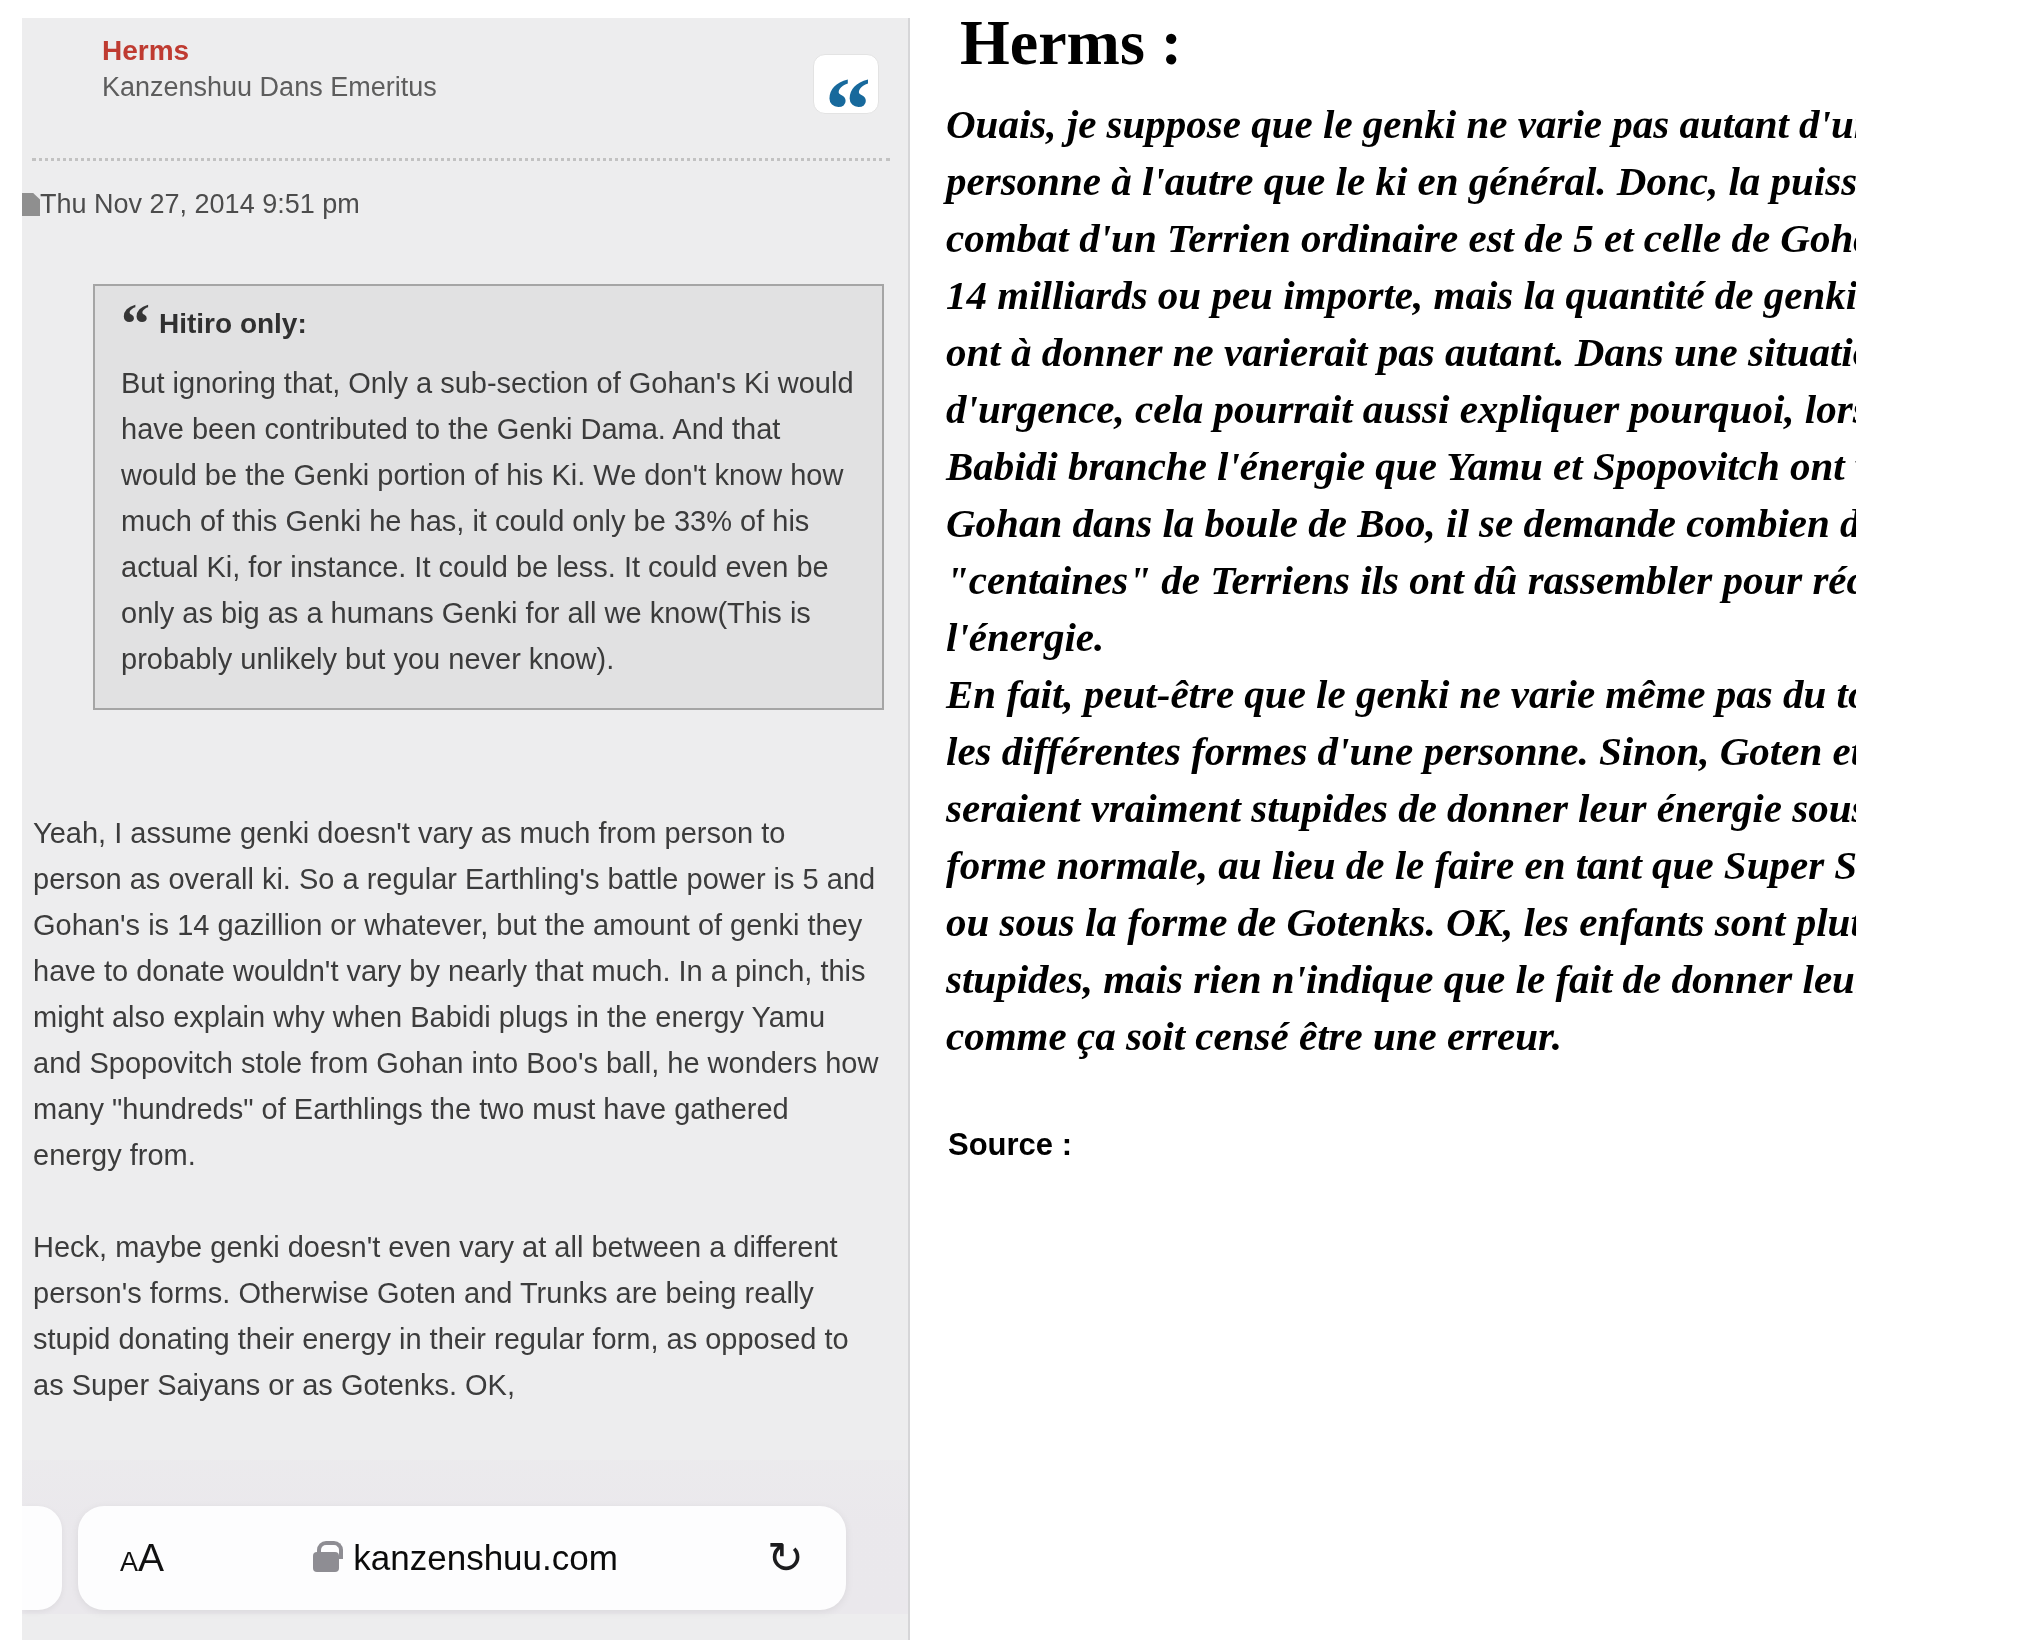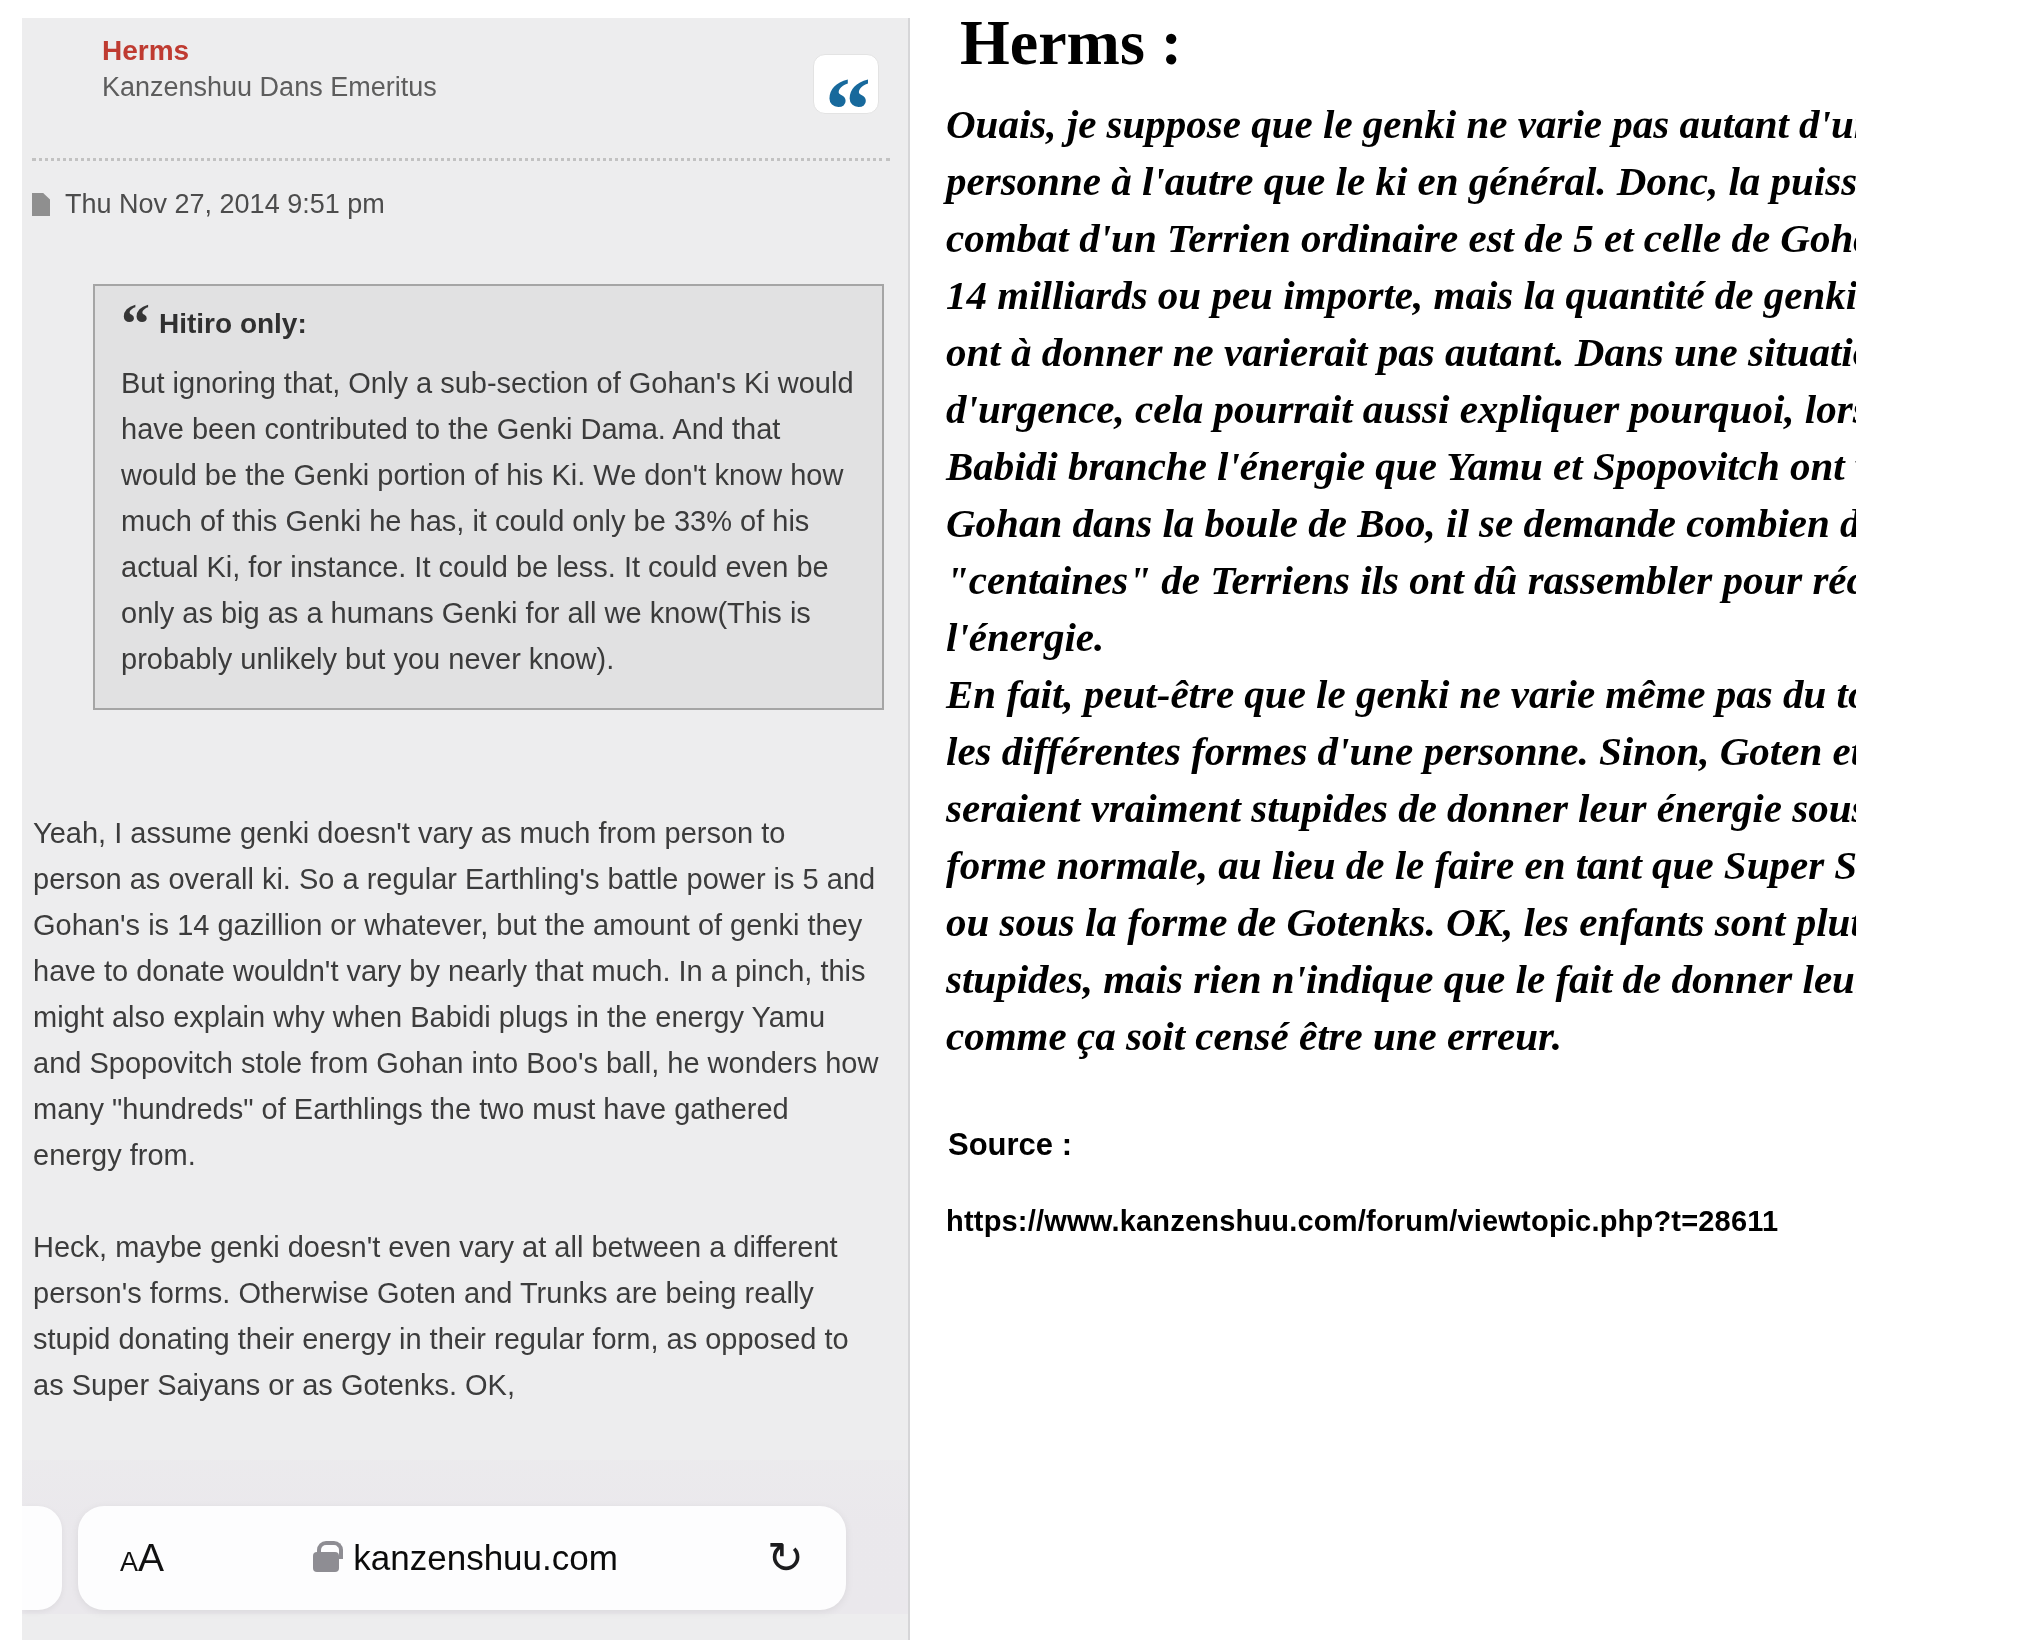--- a/index.html
+++ b/index.html
@@ -21,21 +21,21 @@
   }
   .quote-glyph {
     display:block; font-family:"Liberation Serif", serif; font-weight:bold;
     font-size:92px; line-height:108px; color:#17699c; letter-spacing:-4px;
   }
   .divider { margin:52px 18px 0 10px; border-top:3px dotted #c2c2c2; height:0; }
   .post-title {
     margin:16px 18px 0 8px; font-size:35px; line-height:47px; font-weight:bold;
     color:#1b6a9e; letter-spacing:-0.2px; cursor:pointer;
   }
-  .date-row { display:flex; align-items:center; gap:15px; margin:28px 0 0 10px; }
+  .date-row { display:flex; align-items:center; margin:28px 0 0 0; }
   .page-icon {
     width:18px; height:23px; background:#8f8f8f;
     clip-path:polygon(0 0, 62% 0, 100% 28%, 100% 100%, 0 100%);
   }
   .post-date { font-size:27px; color:#4c4c4c; }
 
   .bquote {
     margin:64px 24px 0 71px; background:#e1e1e2; border:2px solid #a5a5a5;
     padding:18px 24px 26px 26px;
   }
@@ -141,16 +141,15 @@
     </div>
   </div>
 
   <div class="translation">
     <h2 class="t-heading">Herms :</h2>
     <div class="t-body">
       <p>Ouais, je suppose que le genki ne varie pas autant d'une personne à l'autre que le ki en général. Donc, la puissance de combat d'un Terrien ordinaire est de 5 et celle de Gohan est de 14 milliards ou peu importe, mais la quantité de genki qu'ils ont à donner ne varierait pas autant. Dans une situation d'urgence, cela pourrait aussi expliquer pourquoi, lorsque Babidi branche l'énergie que Yamu et Spopovitch ont volée à Gohan dans la boule de Boo, il se demande combien de "centaines" de Terriens ils ont dû rassembler pour récolter l'énergie.</p>
       <p>En fait, peut-être que le genki ne varie même pas du tout entre les différentes formes d'une personne. Sinon, Goten et Trunks seraient vraiment stupides de donner leur énergie sous leur forme normale, au lieu de le faire en tant que Super Saiyans ou sous la forme de Gotenks. OK, les enfants sont plutôt stupides, mais rien n'indique que le fait de donner leur énergie comme ça soit censé être une erreur.</p>
     </div>
     <div class="source-label">Source :</div>
-    <div class="source-url">https://www.kanzenshuu.com/forum/viewtopic.php?t=28611</div>
   </div>
 
 </div>
 
 </body></html>

